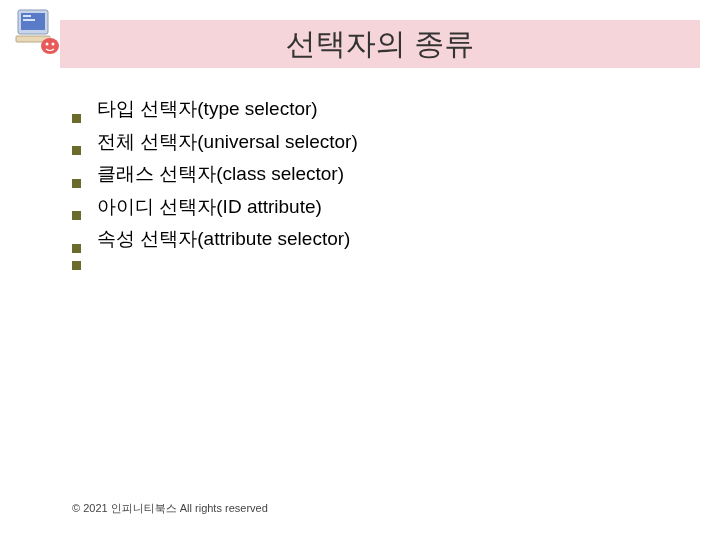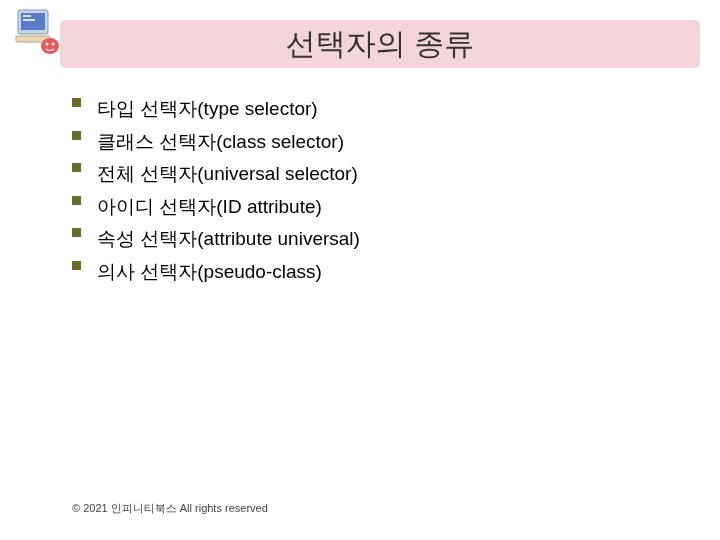--- a/index.html
+++ b/index.html
@@ -30,37 +30,37 @@
     .title-bar {
       position: absolute;
       top: 20px;
       left: 60px;
       right: 20px;
       height: 48px;
       background: #f5d5d9;
       display: flex;
       align-items: center;
       justify-content: center;
-      border-radius: 6px;
+      border-radius: 0;
     }
     .title-text {
       font-size: 30px;
       font-weight: 400;
       color: #333333;
       text-align: center;
     }
     .bullet-list {
       position: absolute;
       top: 96px;
       left: 72px;
       right: 40px;
     }
     .bullet-item {
       display: flex;
-      align-items: flex-start;
+      align-items: flex-end;
       margin-bottom: 6px;
     }
     .bullet-marker {
       width: 9px;
       height: 9px;
       background: #6b6b2b;
       flex-shrink: 0;
       margin-right: 16px;
       margin-top: 2px;
     }
@@ -100,35 +100,34 @@
     <div class="title-text">선택자의 종류</div>
   </div>
 
   <div class="bullet-list">
     <div class="bullet-item">
       <div class="bullet-marker"></div>
       <div class="bullet-text">타입 선택자(type selector)</div>
     </div>
     <div class="bullet-item">
       <div class="bullet-marker"></div>
-      <div class="bullet-text">클래스 선택자(class selector)</div>
+      <div class="bullet-text">전체 선택자(universal selector)</div>
     </div>
     <div class="bullet-item">
       <div class="bullet-marker"></div>
-      <div class="bullet-text">전체 선택자(universal selector)</div>
+      <div class="bullet-text">클래스 선택자(class selector)</div>
     </div>
     <div class="bullet-item">
       <div class="bullet-marker"></div>
       <div class="bullet-text">아이디 선택자(ID attribute)</div>
     </div>
     <div class="bullet-item">
       <div class="bullet-marker"></div>
-      <div class="bullet-text">속성 선택자(attribute universal)</div>
+      <div class="bullet-text">속성 선택자(attribute selector)</div>
     </div>
     <div class="bullet-item">
       <div class="bullet-marker"></div>
-      <div class="bullet-text">의사 선택자(pseudo-class)</div>
     </div>
   </div>
 
   <div class="footer">© 2021 인피니티북스 All rights reserved</div>
 
 </div>
 
 </body></html>

